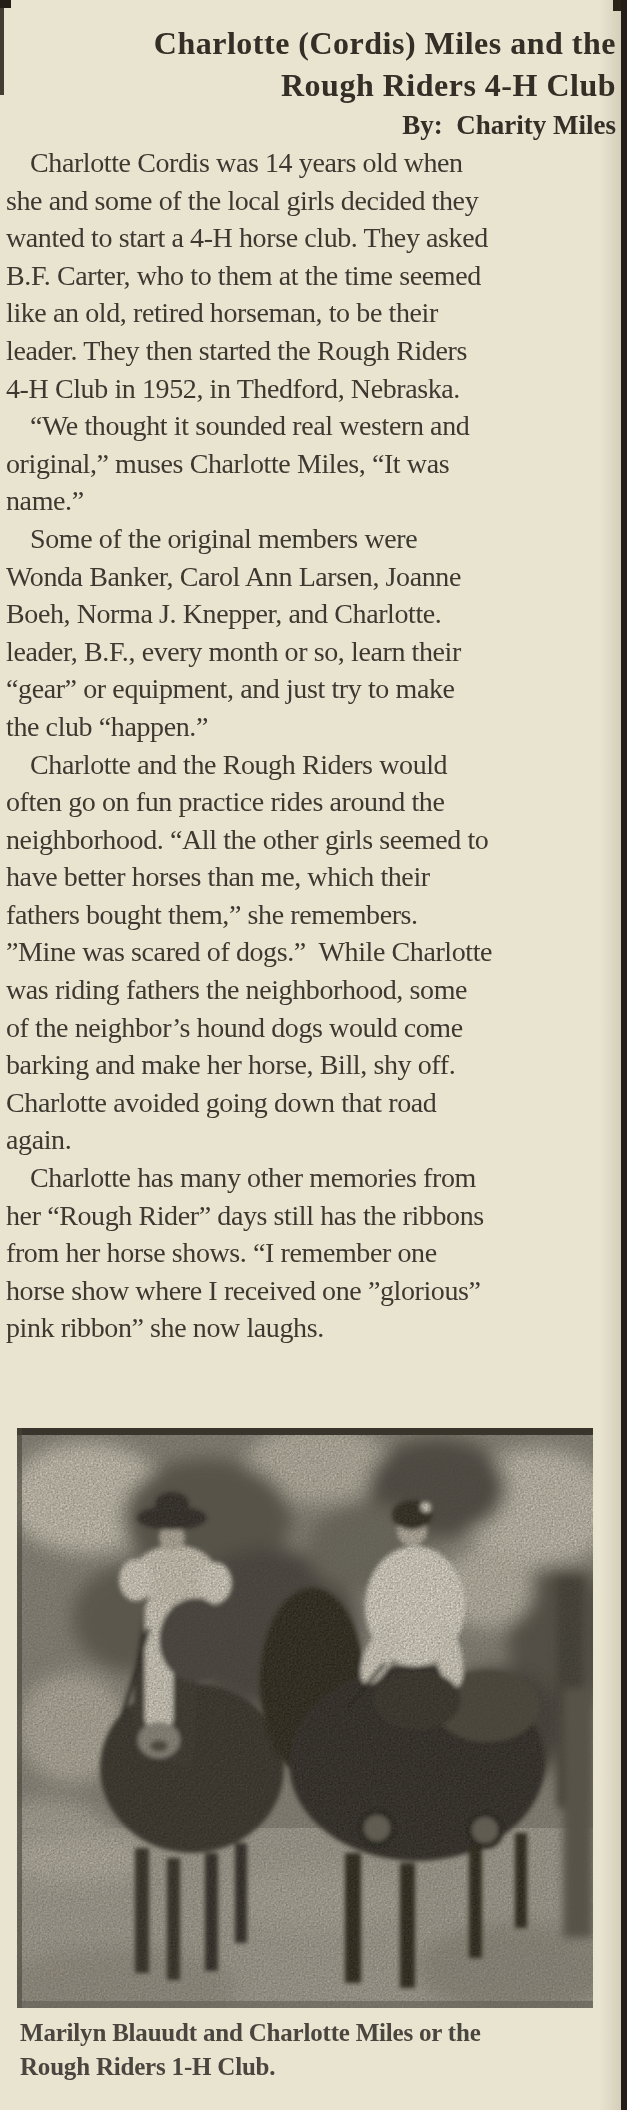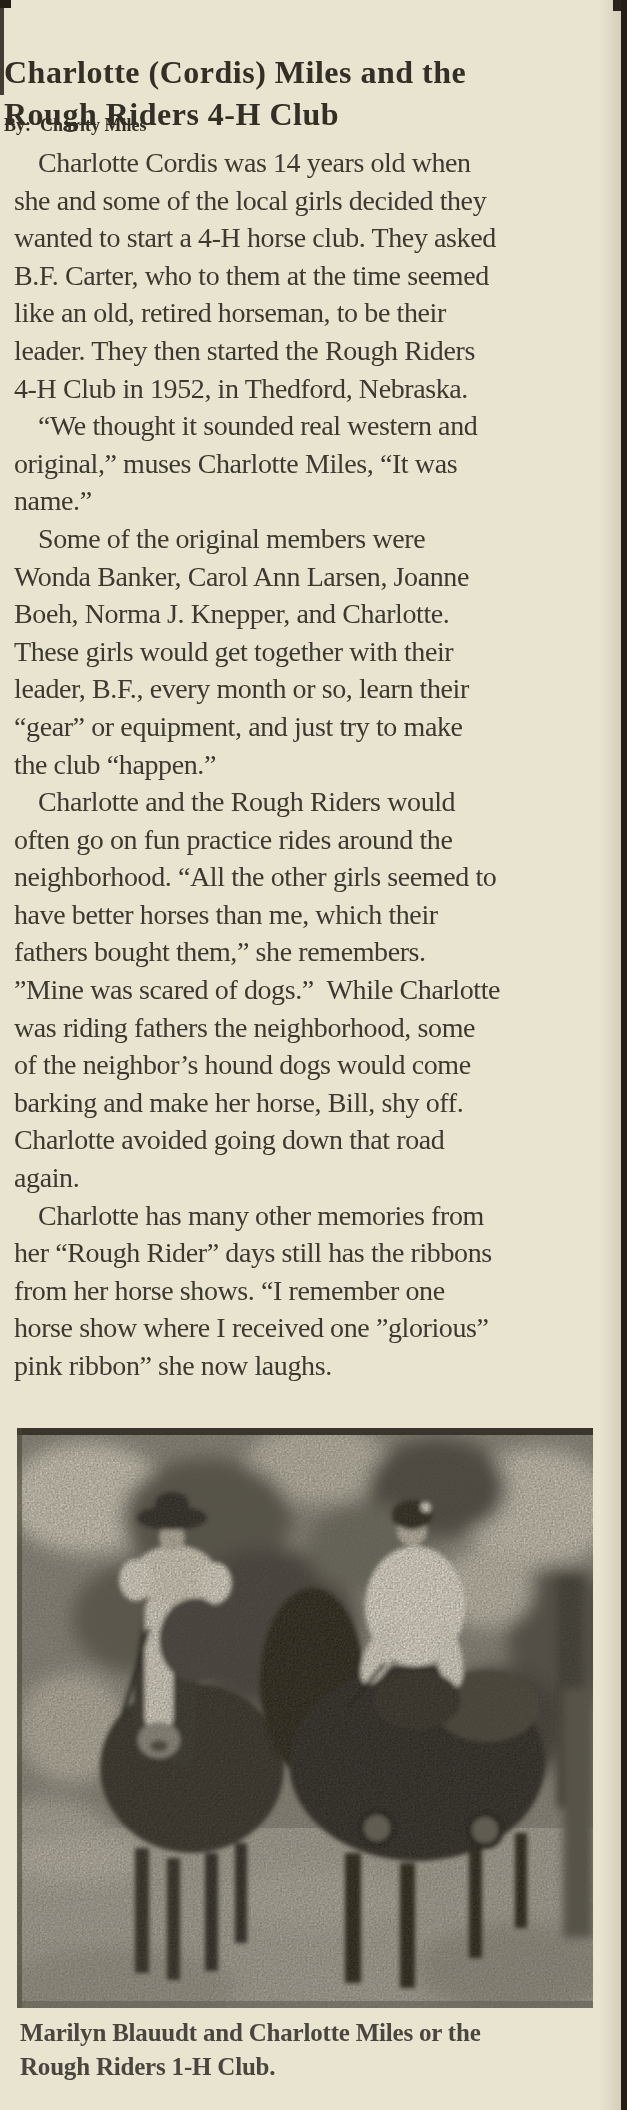--- a/index.html
+++ b/index.html
@@ -12,36 +12,36 @@
   
   .edge-right{position:absolute;top:0;right:0;width:6px;height:2110px;background:var(--scan-edge,#241e17);}
   .corner-tr{position:absolute;top:0;right:0;width:14px;height:11px;background:var(--scan-edge,#241e17);}
   .corner-tl{position:absolute;top:0;left:0;width:11px;height:8px;background:var(--scan-edge,#241e17);}
   .edge-left-top{position:absolute;top:5px;left:0;width:4px;height:90px;background:var(--scan-edge,#241e17);opacity:.85;}
   .shade-right{position:absolute;top:0;right:6px;width:22px;height:2110px;
     background:linear-gradient(to right, rgba(90,75,50,0), rgba(90,75,50,.14));}
   
   .headline{
     position:absolute;top:22px;left:4px;width:612px;
-    text-align:left;font-weight:bold;color:var(--ink-title,#332e26);
-    font-size:32px;line-height:42px;letter-spacing:.5px;margin-top:29px;
+    text-align:right;font-weight:bold;color:var(--ink-title,#332e26);
+    font-size:32px;line-height:42px;letter-spacing:.5px;
   }
   .byline{
     position:absolute;top:108px;left:4px;width:612px;
-    text-align:left;font-weight:bold;color:var(--ink-title,#332e26);
-    font-size:18px;line-height:34px;white-space:pre;
+    text-align:right;font-weight:bold;color:var(--ink-title,#332e26);
+    font-size:27px;line-height:34px;white-space:pre;
   }
   
   .article-body{
     position:absolute;top:144px;left:6px;width:600px;
     color:var(--ink,#3d3931);
     font-size:28px;letter-spacing:-0.4px;
   }
   .para{margin:0;padding:0;}
-  .line{white-space:pre;height:37.6px;line-height:37.6px;margin-left:8px;}
+  .line{white-space:pre;height:37.6px;line-height:37.6px;}
   .para .line:first-child{padding-left:24px;}
   
   .photo{
     position:absolute;top:1428px;left:17px;width:576px;height:580px;
     background:#9b978c;overflow:hidden;
   }
   .photo svg{display:block;}
   
   .caption{
     position:absolute;top:2016px;left:20px;width:586px;
@@ -78,21 +78,20 @@
     </div>
     <div class="para">
       <div class="line">“We thought it sounded real western and</div>
       <div class="line">original,” muses Charlotte Miles, “It was</div>
       <div class="line">name.”</div>
     </div>
     <div class="para">
       <div class="line">Some of the original members were</div>
       <div class="line">Wonda Banker, Carol Ann Larsen, Joanne</div>
       <div class="line">Boeh, Norma J. Knepper, and Charlotte.</div>
-      <div class="line">These girls would get together with their</div>
       <div class="line">leader, B.F., every month or so, learn their</div>
       <div class="line">“gear” or equipment, and just try to make</div>
       <div class="line">the club “happen.”</div>
     </div>
     <div class="para">
       <div class="line">Charlotte and the Rough Riders would</div>
       <div class="line">often go on fun practice rides around the</div>
       <div class="line">neighborhood. “All the other girls seemed to</div>
       <div class="line">have better horses than me, which their</div>
       <div class="line">fathers bought them,” she remembers.</div>

